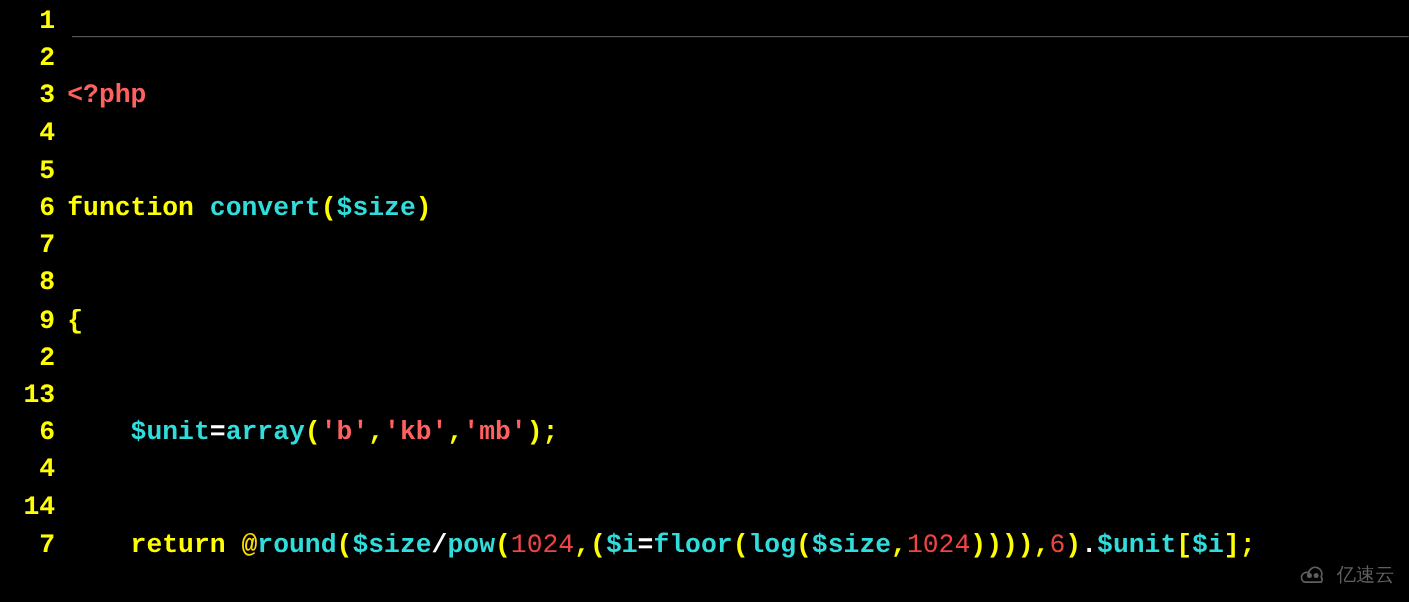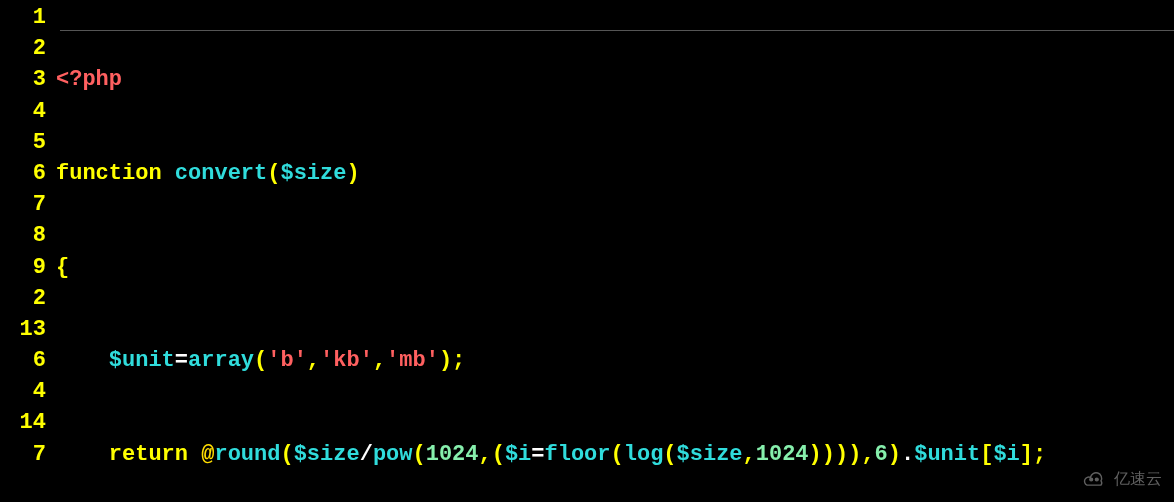--- a/index.html
+++ b/index.html
@@ -54,21 +54,21 @@
     
     .t-tag { color: #ff6060; font-weight: bold; }
     .t-keyword { color: #ffff00; font-weight: bold; }
     .t-funcname { color: #30dcdc; font-weight: bold; }
     .t-delim { color: #ffff00; font-weight: bold; }
     .t-var { color: #30dcdc; font-weight: bold; }
     .t-op { color: #ffffff; font-weight: bold; }
     .t-builtin { color: #30dcdc; font-weight: bold; }
     .t-paren { color: #ffff00; font-weight: bold; }
     .t-string { color: #ff6060; font-weight: bold; }
-    .t-num { color: #86efac; font-weight: bold; }
+    .t-num { color: #ef4444; font-weight: normal; }
     .t-plain { color: #ffffff; font-weight: bold; }
     .t-sp { color: #ffdd00; font-weight: bold; }
   </style>
 </head>
 <body>
 
 <div class="hr-top"></div>
 
 <div class="editor">
   <div class="gutter">

